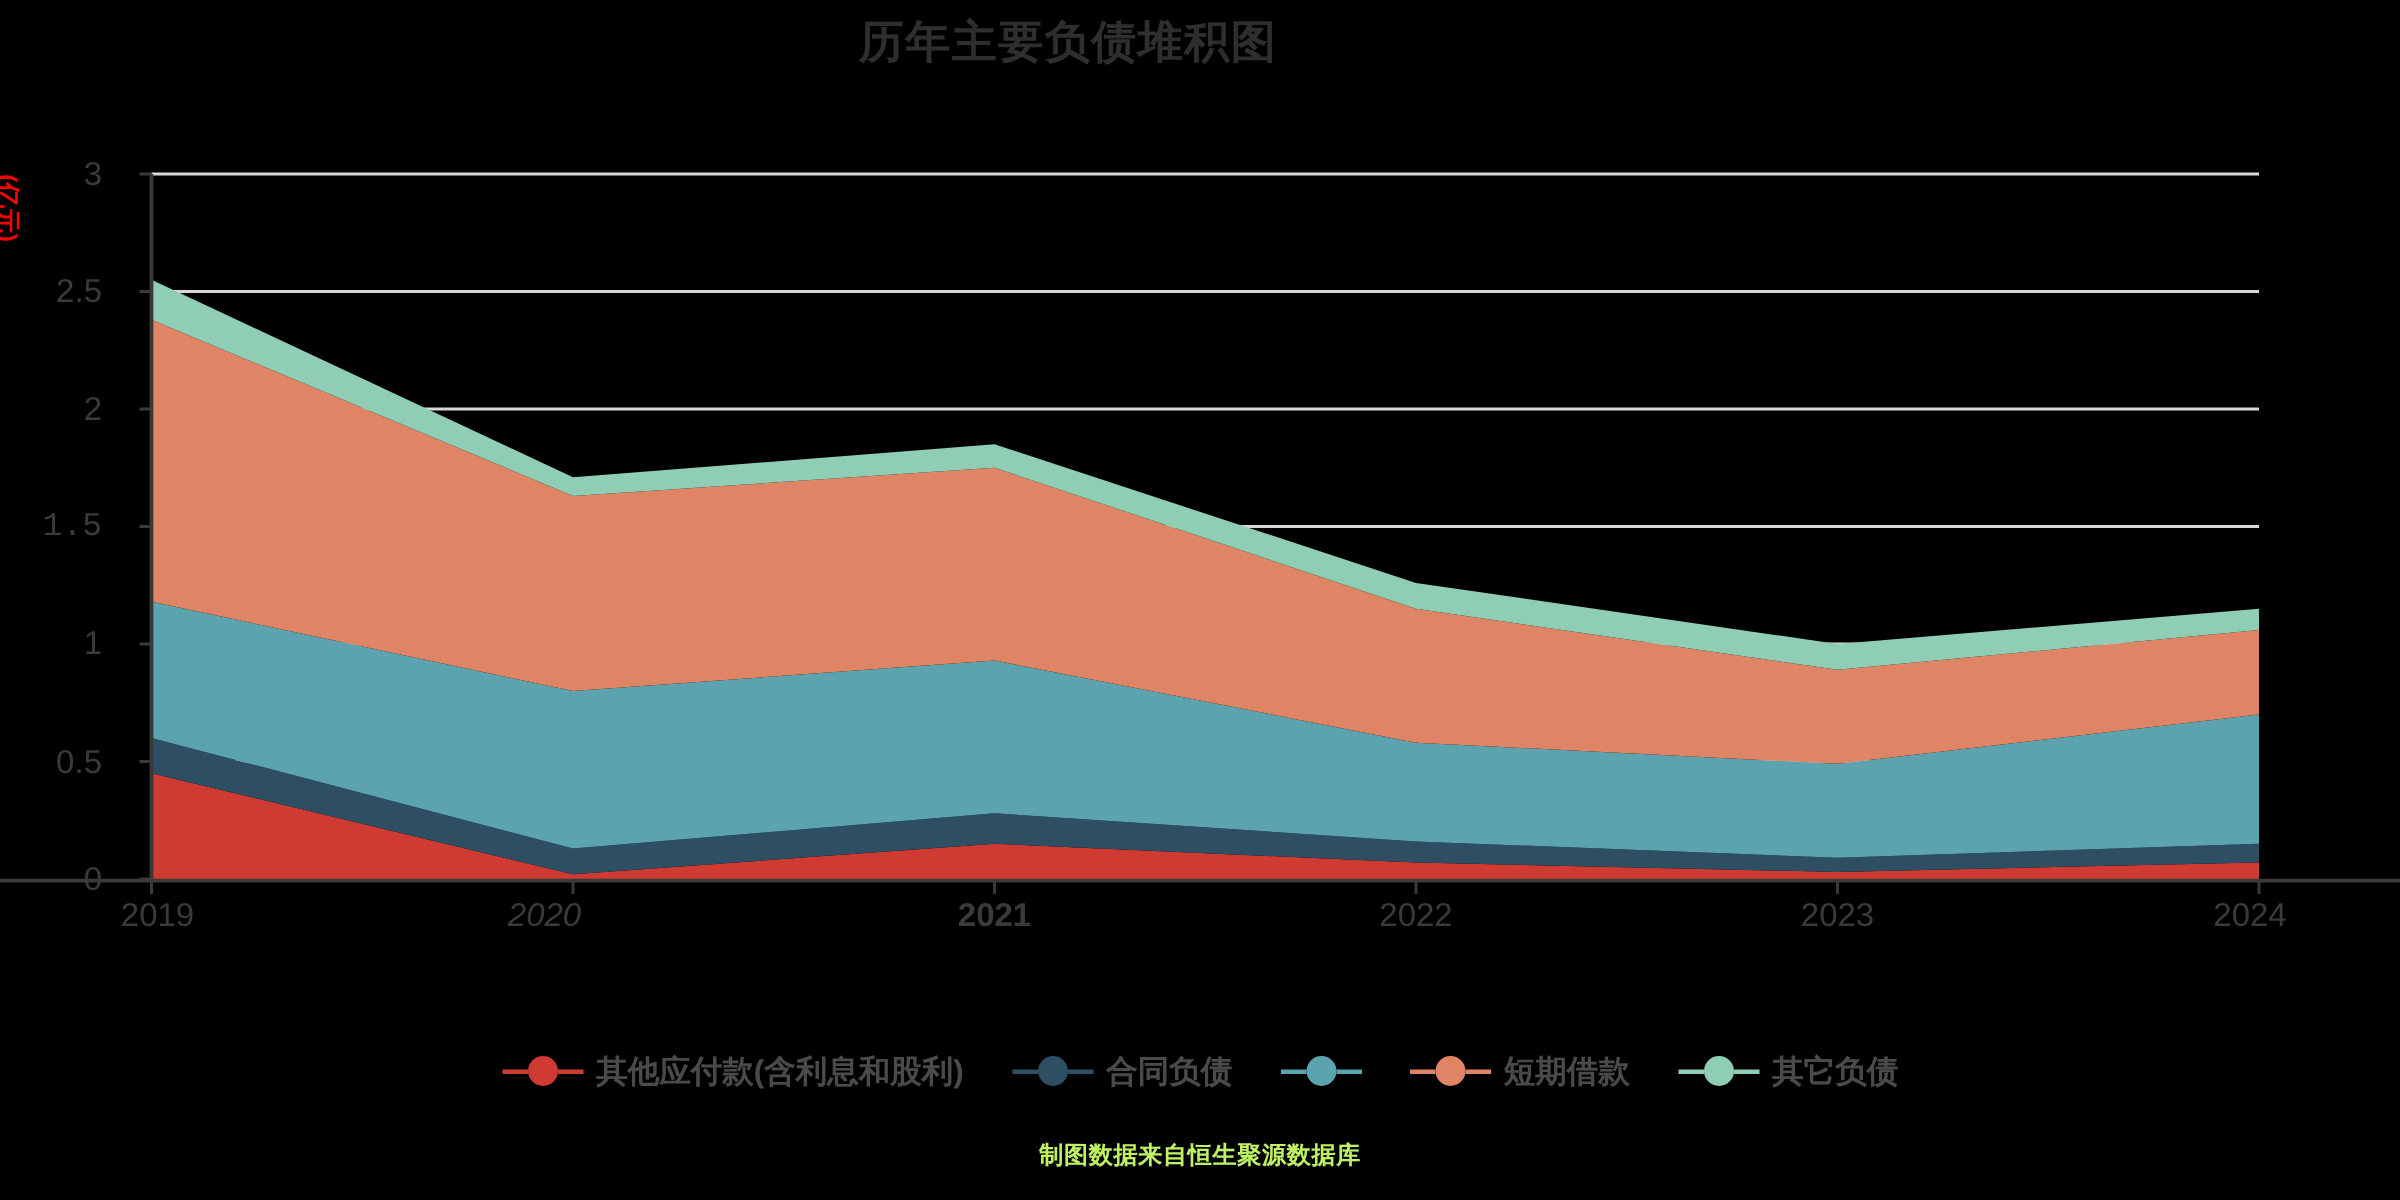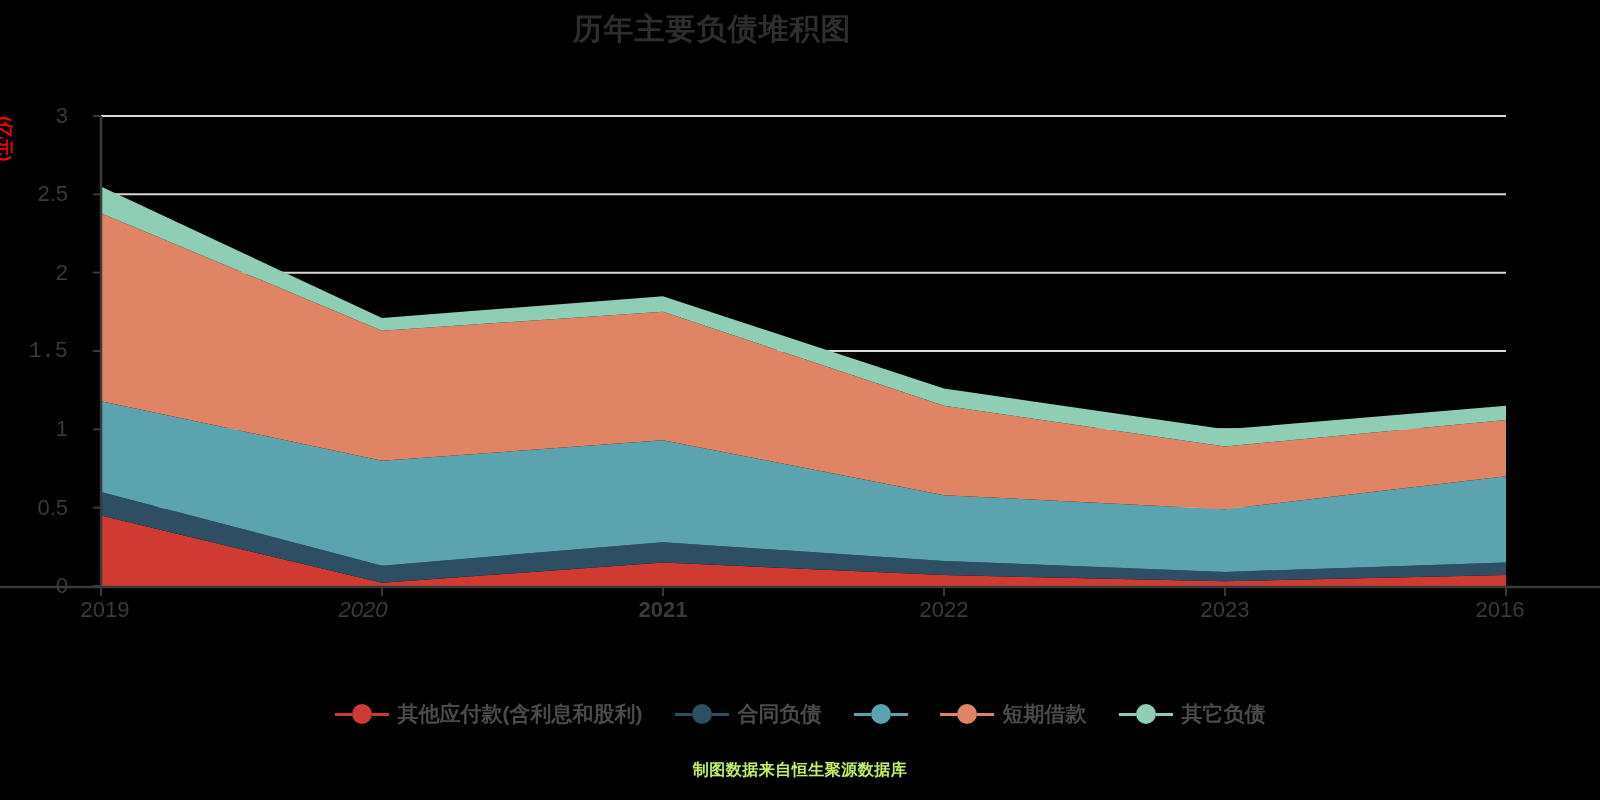--- a/index.html
+++ b/index.html
@@ -176,21 +176,21 @@
       <line x1="1225" x2="1225" y1="587" y2="596" stroke="#3a3a3a" stroke-width="2"></line>
       <line x1="1506" x2="1506" y1="587" y2="596" stroke="#3a3a3a" stroke-width="2"></line>
     </svg>
 
   <div class="x-ticks" id="x-ticks">
       <div class="tick-label-x" style="left: 105px;">2019</div>
       <div class="tick-label-x" style="left: 363px; font-style: italic;">2020</div>
       <div class="tick-label-x" style="left: 663px; font-weight: bold;">2021</div>
       <div class="tick-label-x" style="left: 944px;">2022</div>
       <div class="tick-label-x" style="left: 1225px;">2023</div>
-      <div class="tick-label-x" style="left: 1500px;">2016</div>
+      <div class="tick-label-x" style="left: 1500px;">2024</div>
     </div>
 
   <div class="legend" id="legend">
       <div class="legend-item">
         <span class="legend-line" style="background: rgb(207, 58, 51);"></span>
         <span class="legend-dot" style="background: rgb(207, 58, 51);"></span>
         <span class="legend-line" style="background: rgb(207, 58, 51);"></span>
         <span class="legend-label">其他应付款(含利息和股利)</span>
       </div>
       <div class="legend-item">

